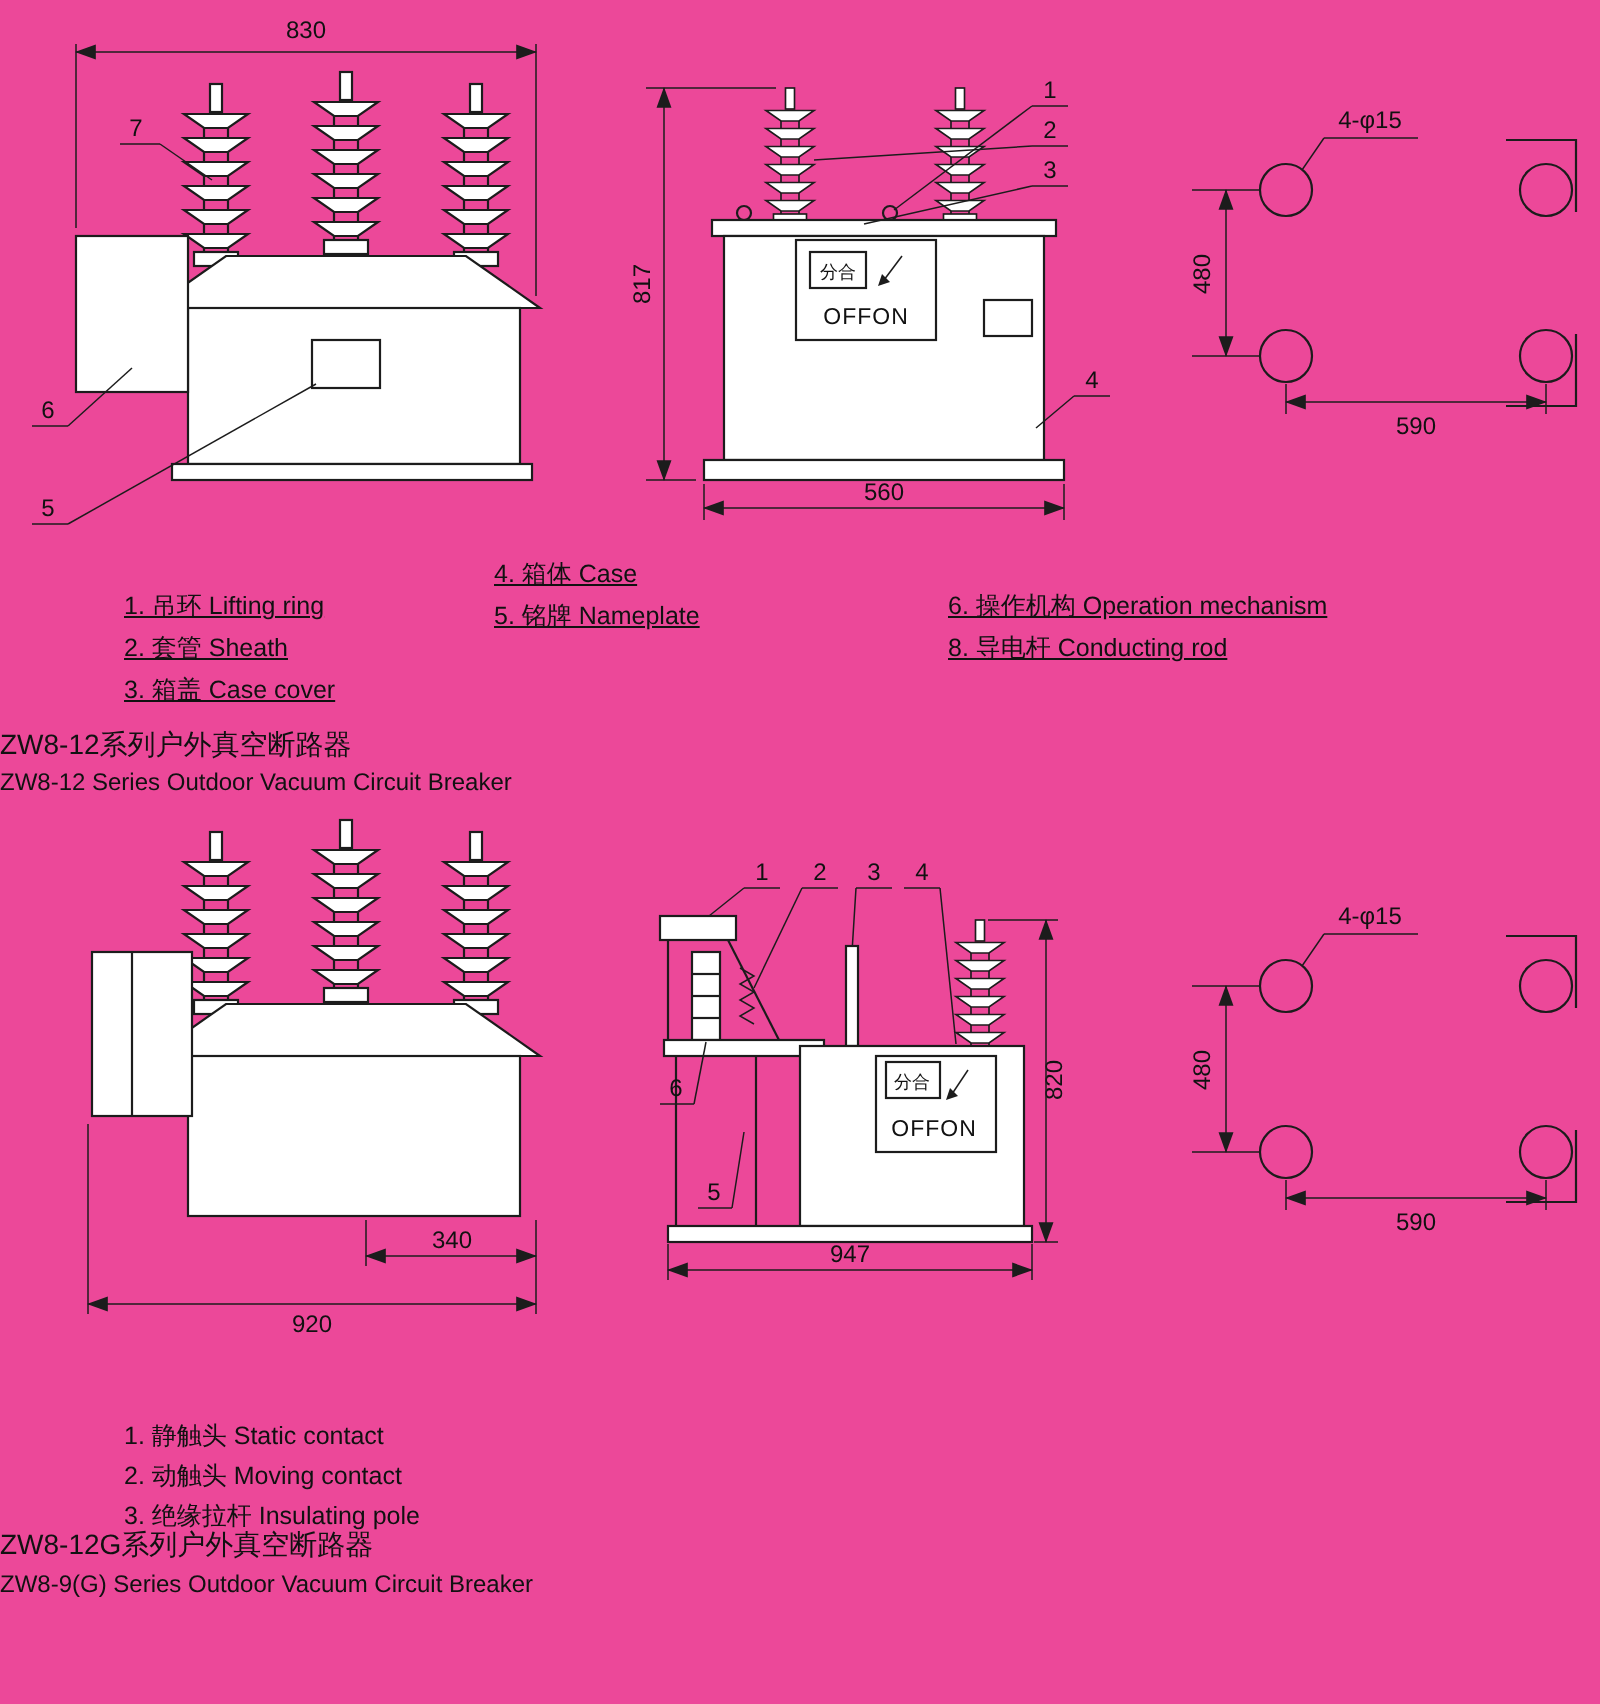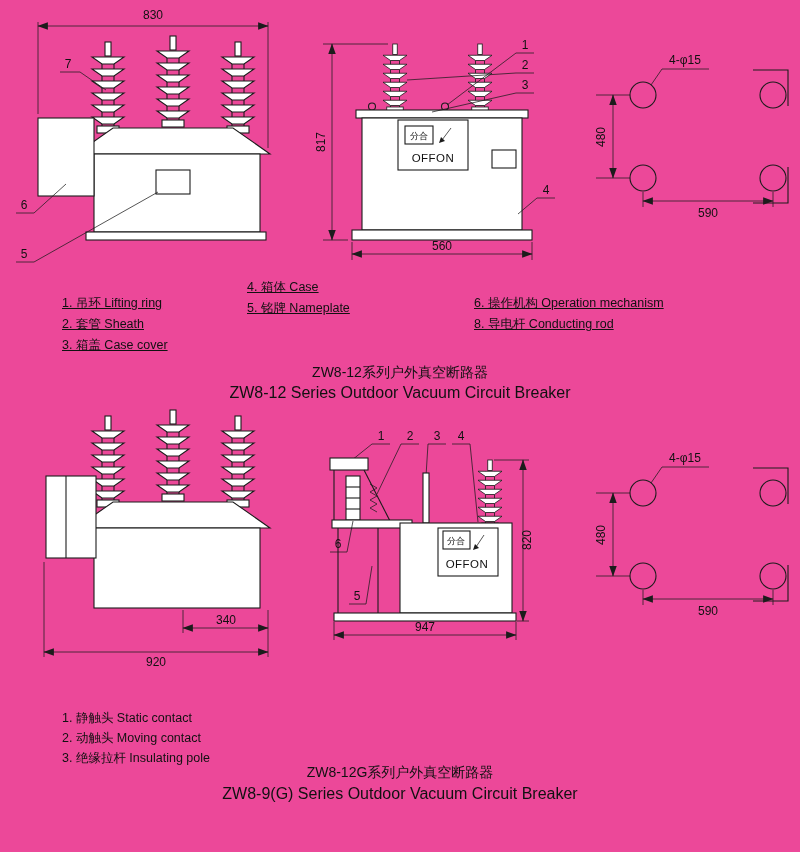--- a/index.html
+++ b/index.html
@@ -6,23 +6,23 @@
   html,body { background:#fff; }
   body { width:800px; height:852px; font-family:"Liberation Sans", sans-serif; color:#111; }
   #canvas { position:relative; width:800px; height:852px; background:#ec4899; overflow:hidden; }
   #canvas > svg, #canvas > div { position:absolute; }
   svg text { fill:#111; stroke:none; font-family:"Liberation Sans", sans-serif; font-size:12px; }
   .ln   { stroke:#1c1c1c; stroke-width:1.1; fill:none; }
   .wht  { stroke:#1c1c1c; stroke-width:1.1; fill:#ffffff; }
   .thin { stroke:#1c1c1c; stroke-width:0.75; fill:none; }
   .legend { font-size:12.5px; line-height:21px; white-space:nowrap;text-decoration:underline; }
   .legend2 { font-size:12.5px; line-height:20px; white-space:nowrap;margin-top:16px; }
-  .titles { left:0; width:100%; text-align:center; }
+  .titles { left:0; width:100%; text-align:left; }
   .t-cn { font-size:14px; }
-  .t-en { font-size:16px; }
+  .t-en { font-size:12px; }
   .f9 { font-size:9px; }
   .f11 { font-size:11.5px; letter-spacing:0.5px; }
 </style>
 </head>
 <body>
 
 <div id="canvas">
 
   <svg style="position:absolute;width:0;height:0" aria-hidden="true">
     <defs>

